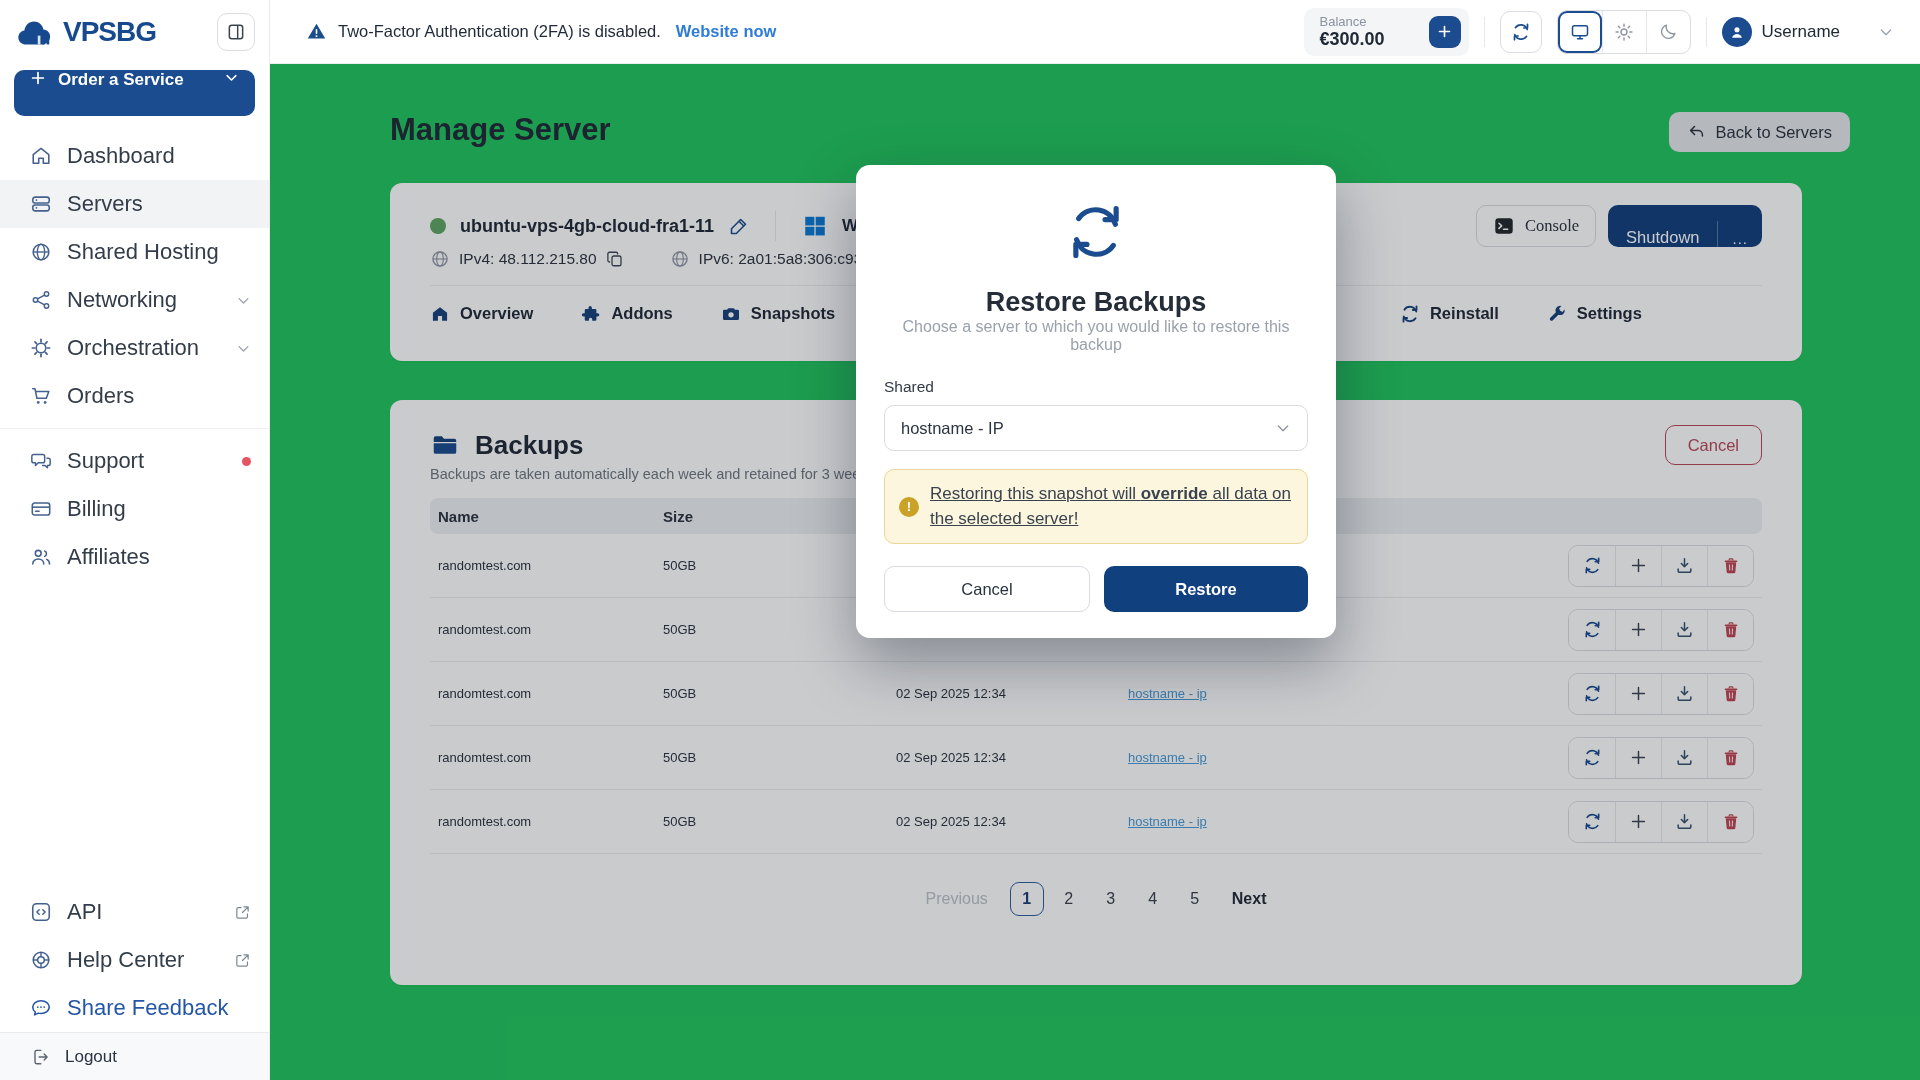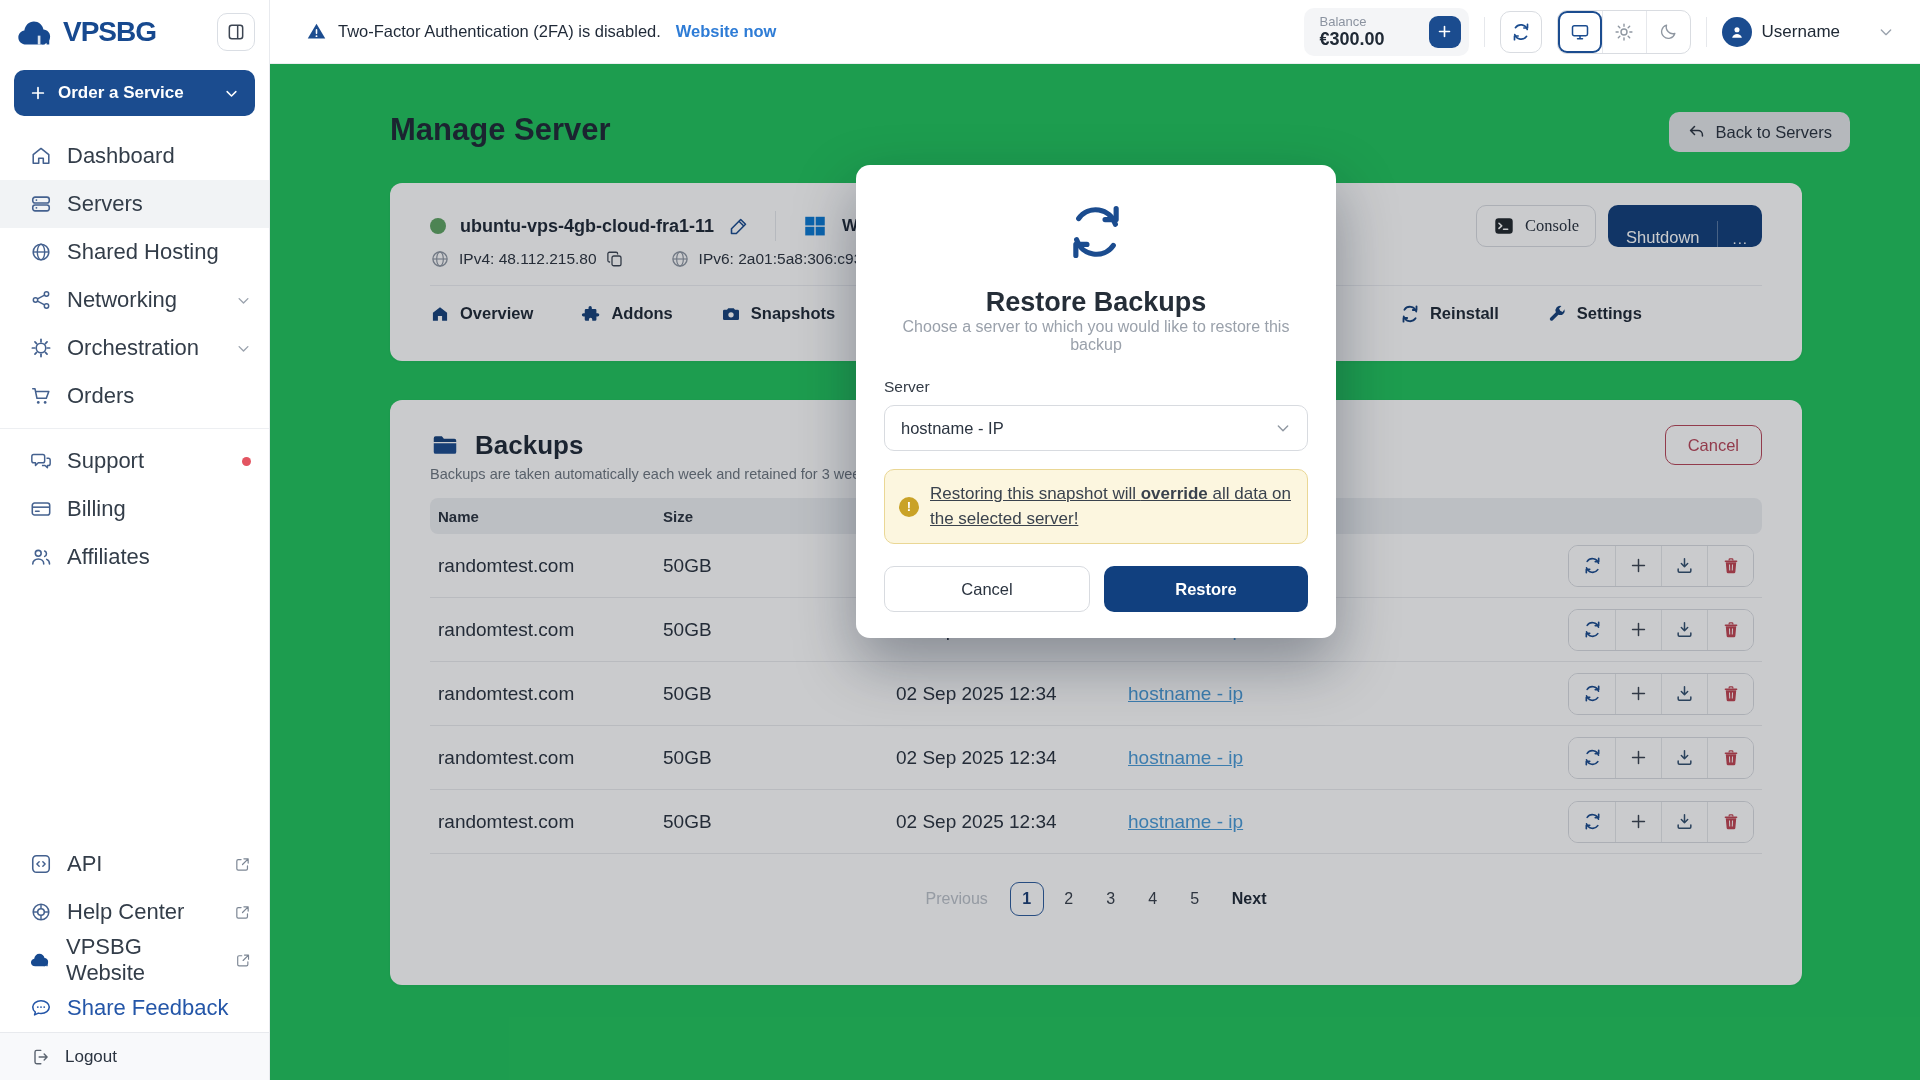--- a/index.html
+++ b/index.html
@@ -8,21 +8,21 @@
 
   
   .sidebar { position:absolute; left:0; top:0; bottom:0; width:270px; background:#fff;
              border-right:1px solid #e8eaee; display:flex; flex-direction:column; z-index:70; }
   .side-logo-row { height:64px; display:flex; align-items:center; justify-content:space-between; padding:0 14px 0 16px; }
   .logo { display:flex; align-items:flex-end; gap:7px; }
   .logo-text { font-size:28px; font-weight:800; color:#17498f; letter-spacing:-1px; }
   .collapse-btn { width:38px; height:38px; border:1px solid #dadee4; border-radius:10px;
                   display:flex; align-items:center; justify-content:center; background:#fff; cursor:pointer; }
   .order-btn { margin:6px 14px 16px; height:46px; background:#1b4c8f; border:none; border-radius:10px;
-               color:#fff; font-size:17px; font-weight:700; display:flex; align-items:center;
+               color:#fff; font-size:17px; font-weight:700; display:flex; 
                padding:0 16px; gap:12px; cursor:pointer; font-family:inherit; }
   .order-btn .chev { margin-left:auto; }
   .nav { display:flex; flex-direction:column; flex:1; padding-bottom:0; }
   .nav-item { height:48px; display:flex; align-items:center; gap:15px; padding:0 18px 0 30px;
               font-size:22px; color:#333d49; cursor:pointer; }
   .nav-item.active { background:#f1f3f5; }
   .nav-divider { height:1px; background:#edeff2; margin:8px 0; }
   .spacer { flex:1; }
   .red-dot { width:9px; height:9px; border-radius:50%; background:#e35561; margin-left:auto; }
   .mchev, .ext { margin-left:auto; }
@@ -95,21 +95,21 @@
   .bk-title { font-size:26px; font-weight:800; color:#1f2937; }
   .bk-cancel { margin-left:auto; height:40px; padding:0 22px; background:transparent;
                border:1.5px solid #b8475a; border-radius:10px; color:#b8475a; font-size:16.5px;
                font-family:inherit; cursor:pointer; }
   .bk-desc { font-size:14.5px; color:#6e7781; white-space:nowrap; overflow:hidden; }
   .thead { margin-top:16px; height:36px; background:#eef0f3; border-radius:8px; display:flex;
            align-items:center; padding:0 8px; }
   .tcol { font-size:15px; font-weight:700; color:#2b3440; }
   .c1 { width:225px; } .c2 { width:233px; } .c3 { width:232px; } .c4 { width:300px; }
   .trow { height:64px; display:flex; align-items:center; border-bottom:1px solid #e9ebee; padding:0 8px; }
-  .trow span { font-size:19px; color:#2b3440; }
+  .trow span { font-size:13px; color:#2b3440; }
   .srv-link { color:#4a9bd8 !important; text-decoration:underline; cursor:pointer; }
   .act-group { margin-left:auto; display:flex; border:1px solid #d9dce1; border-radius:10px;
                overflow:hidden; background:#fff; }
   .act-btn { width:46px; height:40px; display:flex; align-items:center; justify-content:center;
              border:none; border-left:1px solid #e4e7ea; background:#fff; cursor:pointer; }
   .act-btn:first-child { border-left:none; }
   .pagination { margin-top:28px; display:flex; align-items:center; justify-content:center; gap:8px;
                 font-size:16px; }
   .pg-prev { color:#bcc2ca; margin-right:14px; cursor:default; }
   .pg-num { width:34px; height:34px; display:flex; align-items:center; justify-content:center;
@@ -286,32 +286,20 @@
           <line x1="3.5" y1="12" x2="8.4" y2="12"></line>
             <line x1="15.6" y1="12" x2="20.5" y2="12"></line>
         </g>
       </svg>
       <span>Help Center</span>
       <svg class="ext" width="17" height="17" viewBox="0 0 24 24">
         <path d="M10 5H6a2 2 0 0 0-2 2v11a2 2 0 0 0 2 2h11a2 2 0 0 0 2-2v-4" fill="none" stroke="#7c8694" stroke-width="1.7" stroke-linecap="round"></path>
         <path d="M14 4h6v6M20 4l-8 8" fill="none" stroke="#7c8694" stroke-width="1.7" stroke-linecap="round" stroke-linejoin="round"></path>
       </svg>
     </div>
-    <div class="nav-item">
-      <svg width="22" height="22" viewBox="0 0 44 34">
-        <path d="M11 30c-5.5 0-9-3.6-9-8 0-4 3-7.2 6.8-7.8C9.6 8.4 14 4 19.6 4c5.4 0 9.8 3.8 10.8 9 4.4.3 7.6 3.6 7.6 8 0 5-3.8 9-9 9z" fill="#17498f"></path>
-        <rect x="29" y="16" width="3" height="14" fill="#17498f"></rect>
-          <rect x="34" y="22" width="3" height="8" fill="#17498f"></rect>
-      </svg>
-      <span>VPSBG Website</span>
-      <svg class="ext" width="17" height="17" viewBox="0 0 24 24">
-        <path d="M10 5H6a2 2 0 0 0-2 2v11a2 2 0 0 0 2 2h11a2 2 0 0 0 2-2v-4" fill="none" stroke="#7c8694" stroke-width="1.7" stroke-linecap="round"></path>
-        <path d="M14 4h6v6M20 4l-8 8" fill="none" stroke="#7c8694" stroke-width="1.7" stroke-linecap="round" stroke-linejoin="round"></path>
-      </svg>
-    </div>
     <div class="nav-item feedback">
       <svg width="22" height="22" viewBox="0 0 24 24">
         <path d="M12 4c5 0 9 3.1 9 7s-4 7-9 7c-1 0-2-.1-2.9-.4L5 19.5l.8-3C4.1 15.3 3 13.3 3 11c0-3.9 4-7 9-7z" fill="none" stroke="#2456a8" stroke-width="1.7" stroke-linejoin="round"></path>
         <circle cx="8.5" cy="11" r="1" fill="#2456a8"></circle>
           <circle cx="12" cy="11" r="1" fill="#2456a8"></circle>
           <circle cx="15.5" cy="11" r="1" fill="#2456a8"></circle>
       </svg>
       <span>Share Feedback</span>
     </div>
   </nav>
@@ -724,21 +712,21 @@
 
   <div class="modal">
     <div class="modal-icon-wrap">
       <svg width="62" height="62" viewBox="0 0 24 24">
         <path d="M19.5 9a8 8 0 0 0-14.2-2.2M4.5 15a8 8 0 0 0 14.2 2.2" fill="none" stroke="#1b4c8f" stroke-width="2" stroke-linecap="round"></path>
         <path d="M19.8 2.9v4.3h-4.3M4.2 21.1v-4.3h4.3" fill="none" stroke="#1b4c8f" stroke-width="2" stroke-linecap="round" stroke-linejoin="round"></path>
       </svg>
     </div>
     <div class="modal-title">Restore Backups</div>
     <div class="modal-sub">Choose a server to which you would like to restore this backup</div>
-    <div class="fld-label">Server</div>
+    <div class="fld-label">Shared</div>
     <div class="select">
       <span class="select-val">hostname - IP</span>
       <svg width="16" height="16" viewBox="0 0 24 24">
         <path d="M5 9l7 7 7-7" stroke="#8f97a1" stroke-width="2.1" fill="none" stroke-linecap="round" stroke-linejoin="round"></path>
       </svg>
     </div>
     <div class="warn">
       <span class="warn-ic">!</span>
       <span class="warn-text"><span>Restoring this snapshot will </span><b>override</b><span> all data on the selected server!</span></span>
     </div>

